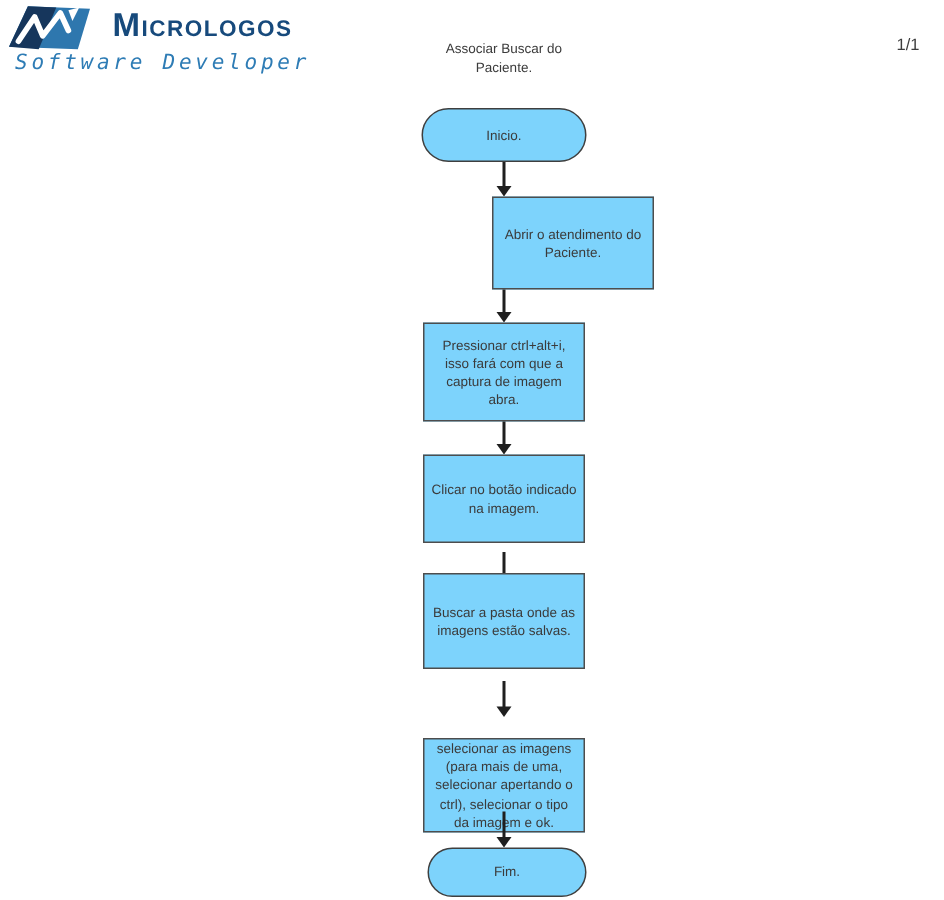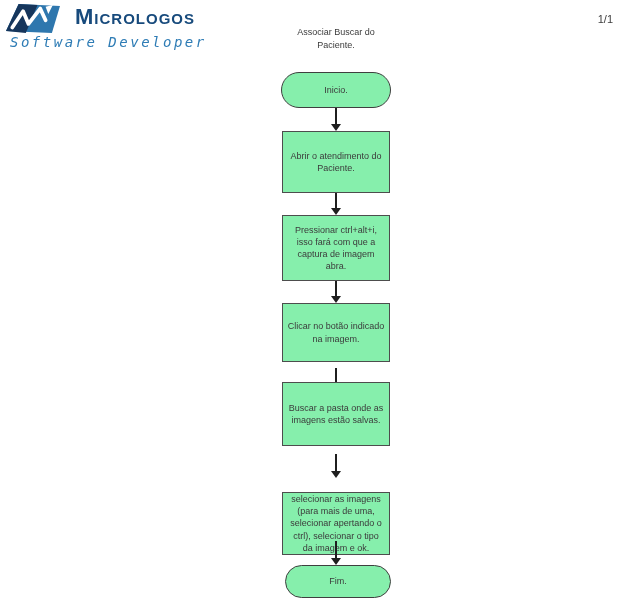--- a/index.html
+++ b/index.html
@@ -14,32 +14,32 @@
     position:absolute; left:63px; top:4px;
     font-size:22px; font-weight:bold; color:#174a7c;
     font-variant:small-caps; letter-spacing:1px;margin-left:12px;
   }
   .logo-tagline {
     position:absolute; left:10px; top:34px;
     font-family:"DejaVu Sans Mono", monospace; font-style:italic;
     font-size:14px; color:#2e7cb5; letter-spacing:2.5px;
   }
   .page-number {
-    position:absolute; right:16px; top:13px;
+    position:absolute; right:16px; top:24px;
     font-size:11px; color:#3d3d3d;
   }
   
   .doc-title {
     position:absolute; left:276px; top:26px; width:120px;
     text-align:center; font-size:9px; color:#3b3b3b; line-height:13px;
   }
   
   .node {
     position:absolute; left:282px; width:108px;
-    border:1.5px solid #4d4d4d; background:#86efac;
+    border:1.5px solid #4d4d4d; background:#7dd3fc;
     display:flex; align-items:center; justify-content:center;
     text-align:center; font-size:9px; color:#3b3b3b;
     line-height:1.35; padding:2px 3px;
   }
   .terminator { border-radius:18px; border-color:#3f3f3f; }
   .arrow { position:absolute; left:331px; width:10px; }
   .arrow::before {
     content:''; position:absolute; left:4.2px; top:0; bottom:5px;
     width:1.6px; background:#1f1f1f;
   }
@@ -66,21 +66,21 @@
 
   <div class="doc-title">
     <div>Associar Buscar do</div>
     <div>Paciente.</div>
   </div>
 
   <div class="node terminator" style="top:72px; height:36px; left:281px; width:110px;">Inicio.</div>
 
   <div class="arrow" style="top:108px; height:23px;"></div>
 
-  <div class="node" style="top:131px; height:62px;">Abrir o atendimento do Paciente.</div>
+  <div class="node" style="top:131px; height:62px;margin-left:46px;">Abrir o atendimento do Paciente.</div>
 
   <div class="arrow" style="top:193px; height:22px;"></div>
 
   <div class="node" style="top:215px; height:66px;">Pressionar ctrl+alt+i, isso fará com que a captura de imagem abra.</div>
 
   <div class="arrow" style="top:281px; height:22px;"></div>
 
   <div class="node" style="top:303px; height:59px;">Clicar no botão indicado na imagem.</div>
 
   <div class="arrow" style="top:368px; height:22px;"></div>

